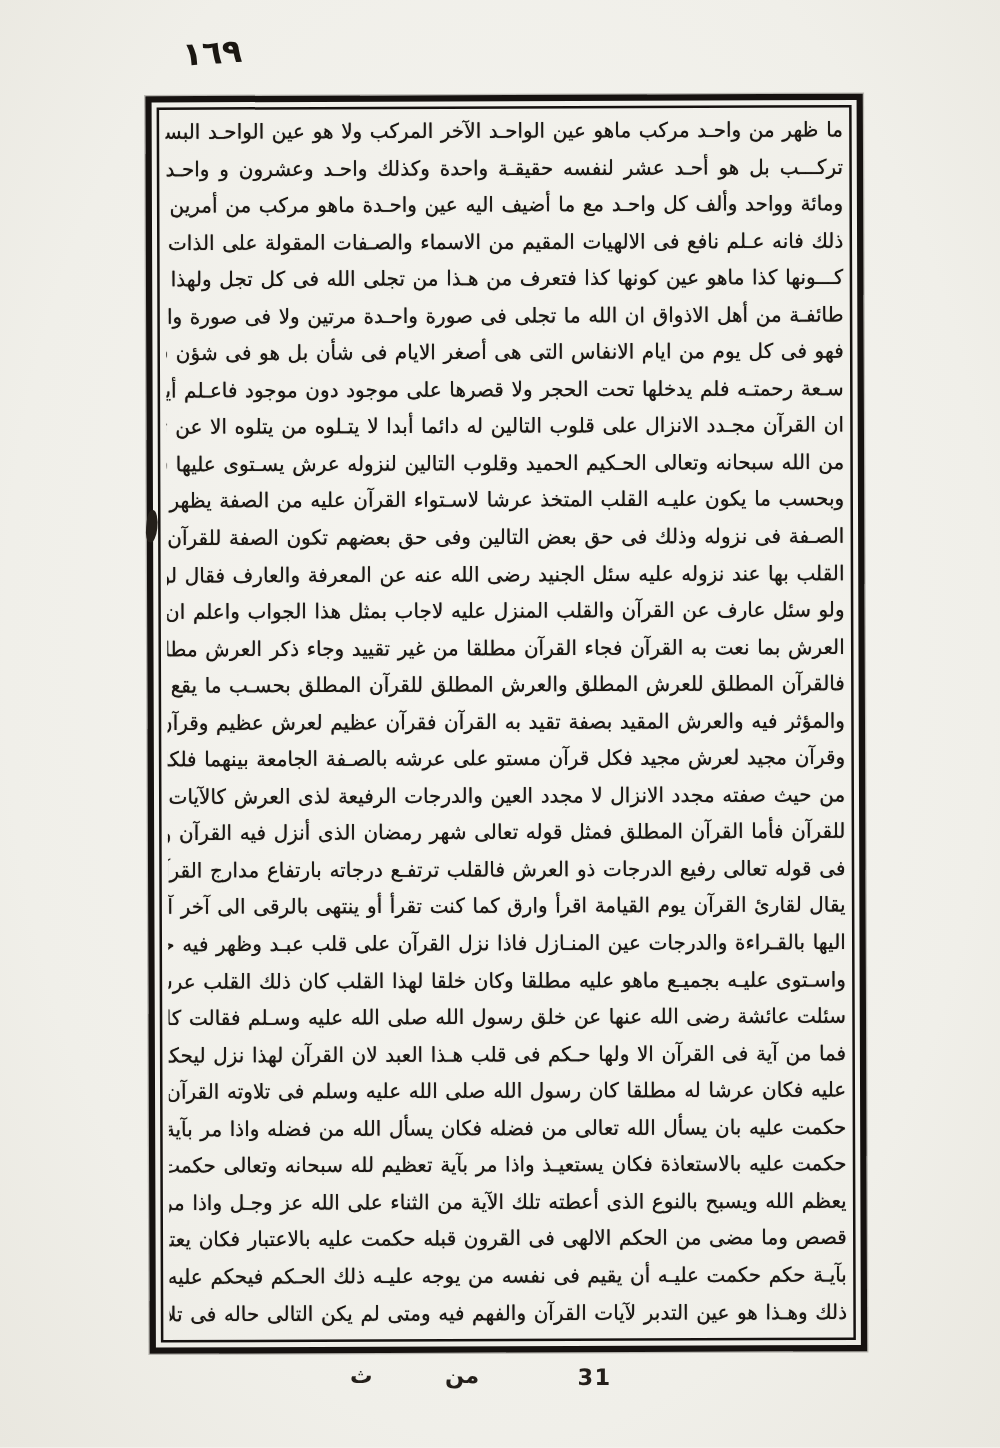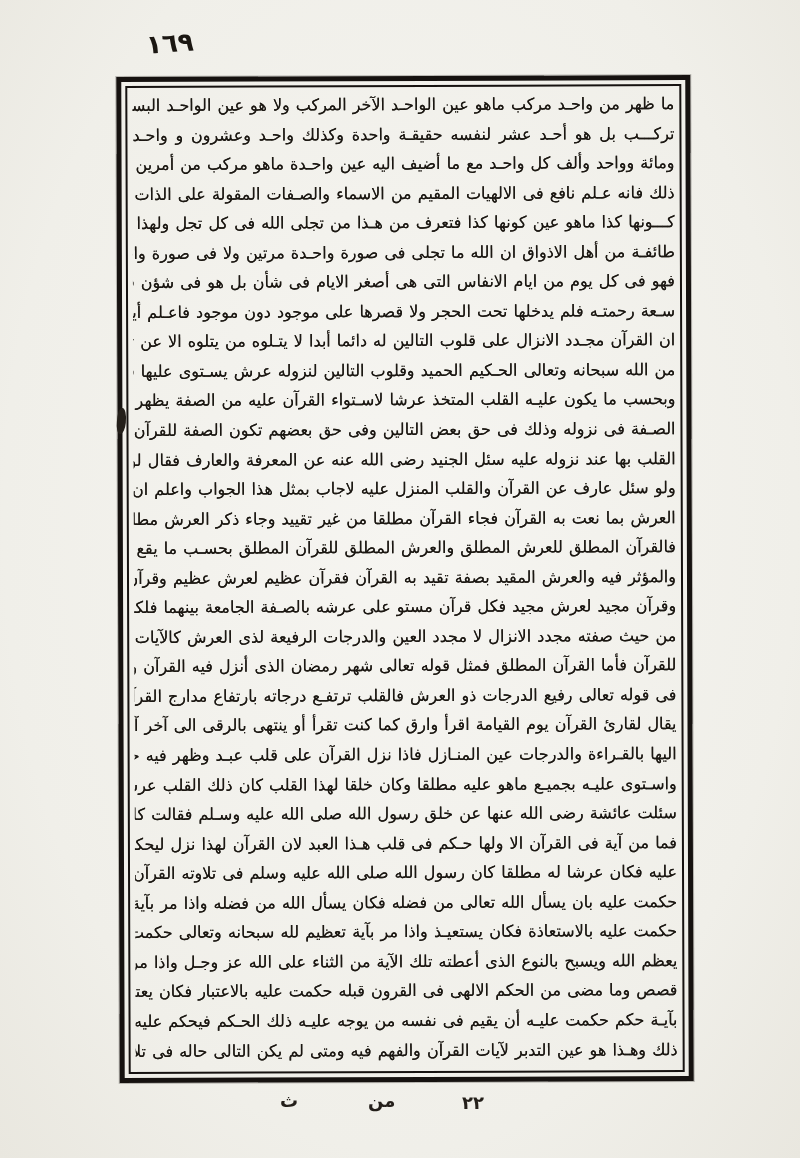--- a/index.html
+++ b/index.html
@@ -78,21 +78,21 @@
     transform: rotate(6deg);
   }
   .footer-marks { position: absolute; top: 1090px; left: 0; width: 800px; height: 30px; }
   .footer-mark {
     position: absolute;
     font-size: 18px;
     font-weight: bold;
     color: #241f1a;
   }
   .mark-quire  { left: 462px; top: 2px; letter-spacing: 1px; }
-  .mark-center { left: 368px; top: 0; }
+  .mark-center { left: 356px; top: 0; }
   .mark-left   { left: 280px; top: 0; }
 </style>
 </head>
 <body>
 
 <div class="scan">
 
   <div class="page-number">١٦٩</div>
 
   <div class="frame">
@@ -131,18 +131,18 @@
           <div class="text-line">قصص وما مضى من الحكم الالهى فى القرون قبله حكمت عليه بالاعتبار فكان يعتبر واذا مر</div>
           <div class="text-line">بآيـة حكم حكمت عليـه أن يقيم فى نفسه من يوجه عليـه ذلك الحـكم فيحكم عليه به فـكان يفعل</div>
           <div class="text-line">ذلك وهـذا هو عين التدبر لآيات القرآن والفهم فيه ومتى لم يكن التالى حاله فى تلاوته كما ذكرنا</div>
         </div>
     </div>
   </div>
 
   <div class="smudge-left"></div>
 
   <div class="footer-marks">
-    <span class="footer-mark mark-quire">٢٢</span>
+    <span class="footer-mark mark-quire">31</span>
     <span class="footer-mark mark-center">من</span>
     <span class="footer-mark mark-left">ث</span>
   </div>
 
 </div>
 
 </body></html>

